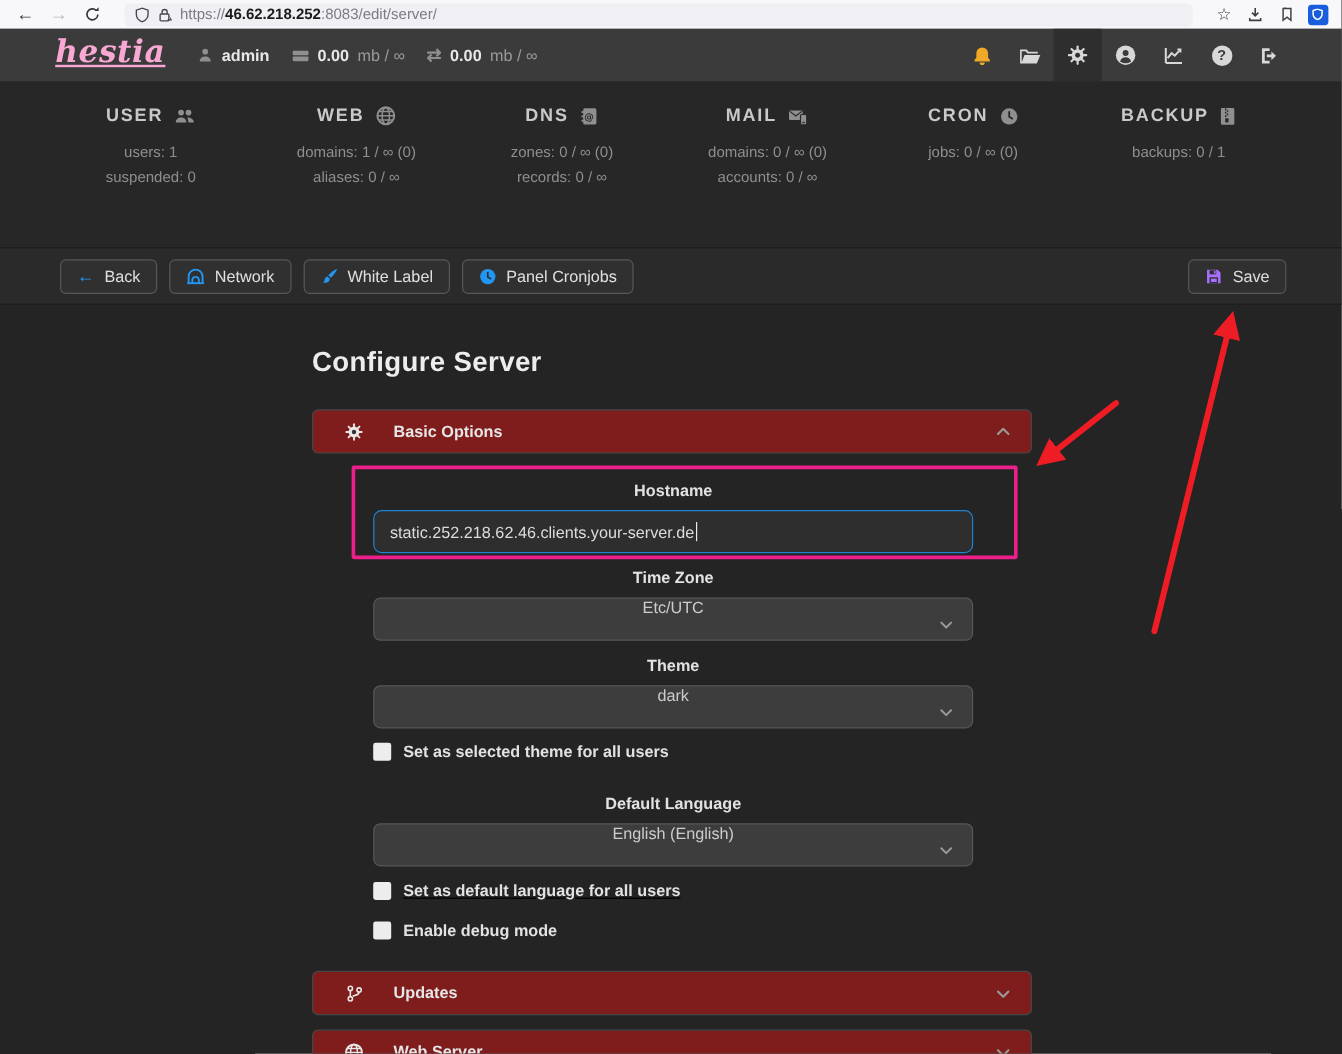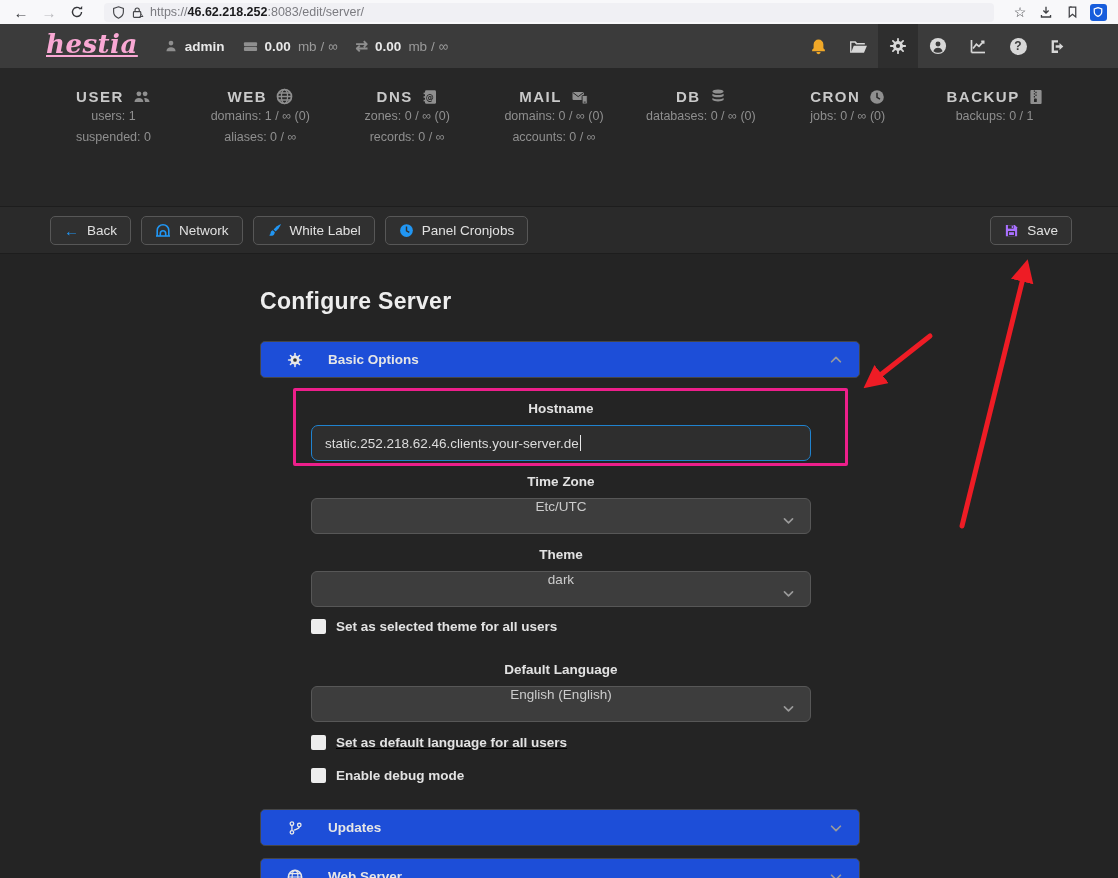--- a/index.html
+++ b/index.html
@@ -26,33 +26,33 @@
   .aicons { margin-left:auto; display:flex; align-items:center; height:44px; padding-right:40px; }
   .aicon { width:40px; height:44px; display:flex; align-items:center; justify-content:center; color:#d8d8d8; }
   .aicon.active { background:#2e2e2e; }
   .q-circle { width:17px; height:17px; border-radius:50%; background:#d8d8d8; color:#3b3b3b; font-size:12px; font-weight:700; display:flex; align-items:center; justify-content:center; }
 
   
   .stats { height:138px; display:flex; padding:20px 50px 0 40px; background:#272727; }
   .scol { flex:1; text-align:center; }
   .scol .stitle { display:inline-flex; align-items:center; gap:9px; font-size:15px; font-weight:700; letter-spacing:1.5px; color:#c9c9c9; }
   .scol .stitle svg { color:#8f8f8f; }
-  .slines { font-size:12.5px; color:#8f8f8f; line-height:21px; }
+  .slines { margin-top:11px; font-size:12.5px; color:#8f8f8f; line-height:21px; }
 
   
   .tbar { height:48px; background:#2a2a2a; border-top:1px solid #1d1d1d; border-bottom:1px solid #1d1d1d; display:flex; align-items:center; padding:0 46px 0 50px; }
   .tbtn { display:inline-flex; align-items:center; gap:8px; height:29px; padding:0 13px; background:#303030; border:1px solid #575757; border-radius:5px; color:#e0e0e0; font-size:13.5px; margin-right:10px; cursor:pointer; }
   .tbtn .bicon { color:#2196f3; display:flex; font-size:15px; font-weight:700; }
   .tbtn.save { margin-left:auto; margin-right:0; }
   .tbtn.save .bicon { color:#a970ff; }
 
   
   .content { padding:34px 0 0 260px; }
   h1.pagetitle { font-size:23px; font-weight:600; color:#ededed; letter-spacing:0.3px; margin-bottom:26px; }
-  .panel { width:600px; height:37px; background:#1d4ed8; border:1px solid #464646; border-radius:5px; display:flex; align-items:center; padding:0 16px 0 25px; cursor:pointer; }
+  .panel { width:600px; height:37px; background:#7f1d1d; border:1px solid #464646; border-radius:5px; display:flex; align-items:center; padding:0 16px 0 25px; cursor:pointer; }
   .panel .pticon { color:#e8e8e8; display:flex; width:18px; justify-content:center; }
   .panel .ptitle { margin-left:24px; font-size:13.5px; font-weight:700; color:#e6e6e6; }
   .panel .chev { margin-left:auto; color:#9a9a9a; display:flex; }
 
   .form { width:500px; margin-left:51px; }
   .flabel { margin-top:23px; font-size:13.5px; font-weight:700; color:#e2e2e2;text-align:center; }
   .flabel.gap { margin-top:13px; }
   .flabel.biggap { margin-top:28px; }
   .inputbox { margin-top:9px; height:36px; background:#2e2e2e; border:1.5px solid #2083cf; border-radius:7px; display:flex; align-items:center; padding:0 13px; font-size:13.5px; color:#dcdcdc; }
   .caret { display:inline-block; width:1.5px; height:16px; background:#e8e8e8; margin-left:1px; }
@@ -253,34 +253,20 @@
             <rect x="10.6" y="6.4" width="5.2" height="8.6" rx="1" fill="currentColor" stroke="#272727" stroke-width="1"></rect>
             <rect x="12.2" y="12.6" width="2" height="1" fill="#272727"></rect>
           </svg>
       </span>
       <div class="slines">
         <div>domains: 0 / ∞ (0)</div>
         <div>accounts: 0 / ∞</div>
       </div>
     </div>
 
-    <div class="scol">
-      <span class="stitle">
-        <span>DB</span>
-        <svg width="16" height="17" viewBox="0 0 16 16" fill="currentColor">
-            <ellipse cx="8" cy="3" rx="5.6" ry="2"></ellipse>
-            <path d="M2.4 5.2c1.1.9 3.2 1.4 5.6 1.4s4.5-.5 5.6-1.4v2.2c-1.1.9-3.2 1.4-5.6 1.4S3.5 8.3 2.4 7.4z"></path>
-            <path d="M2.4 9.4c1.1.9 3.2 1.4 5.6 1.4s4.5-.5 5.6-1.4v2.2c-1.1.9-3.2 1.4-5.6 1.4s-4.5-.5-5.6-1.4z"></path>
-          </svg>
-      </span>
-      <div class="slines">
-        <div>databases: 0 / ∞ (0)</div>
-        <div></div>
-      </div>
-    </div>
 
     <div class="scol">
       <span class="stitle">
         <span>CRON</span>
         <svg width="16" height="16" viewBox="0 0 16 16">
             <circle cx="8" cy="8" r="6.8" fill="currentColor"></circle>
             <path d="M8 3.8V8.3l3 1.8" fill="none" stroke="#272727" stroke-width="1.5"></path>
           </svg>
       </span>
       <div class="slines">

